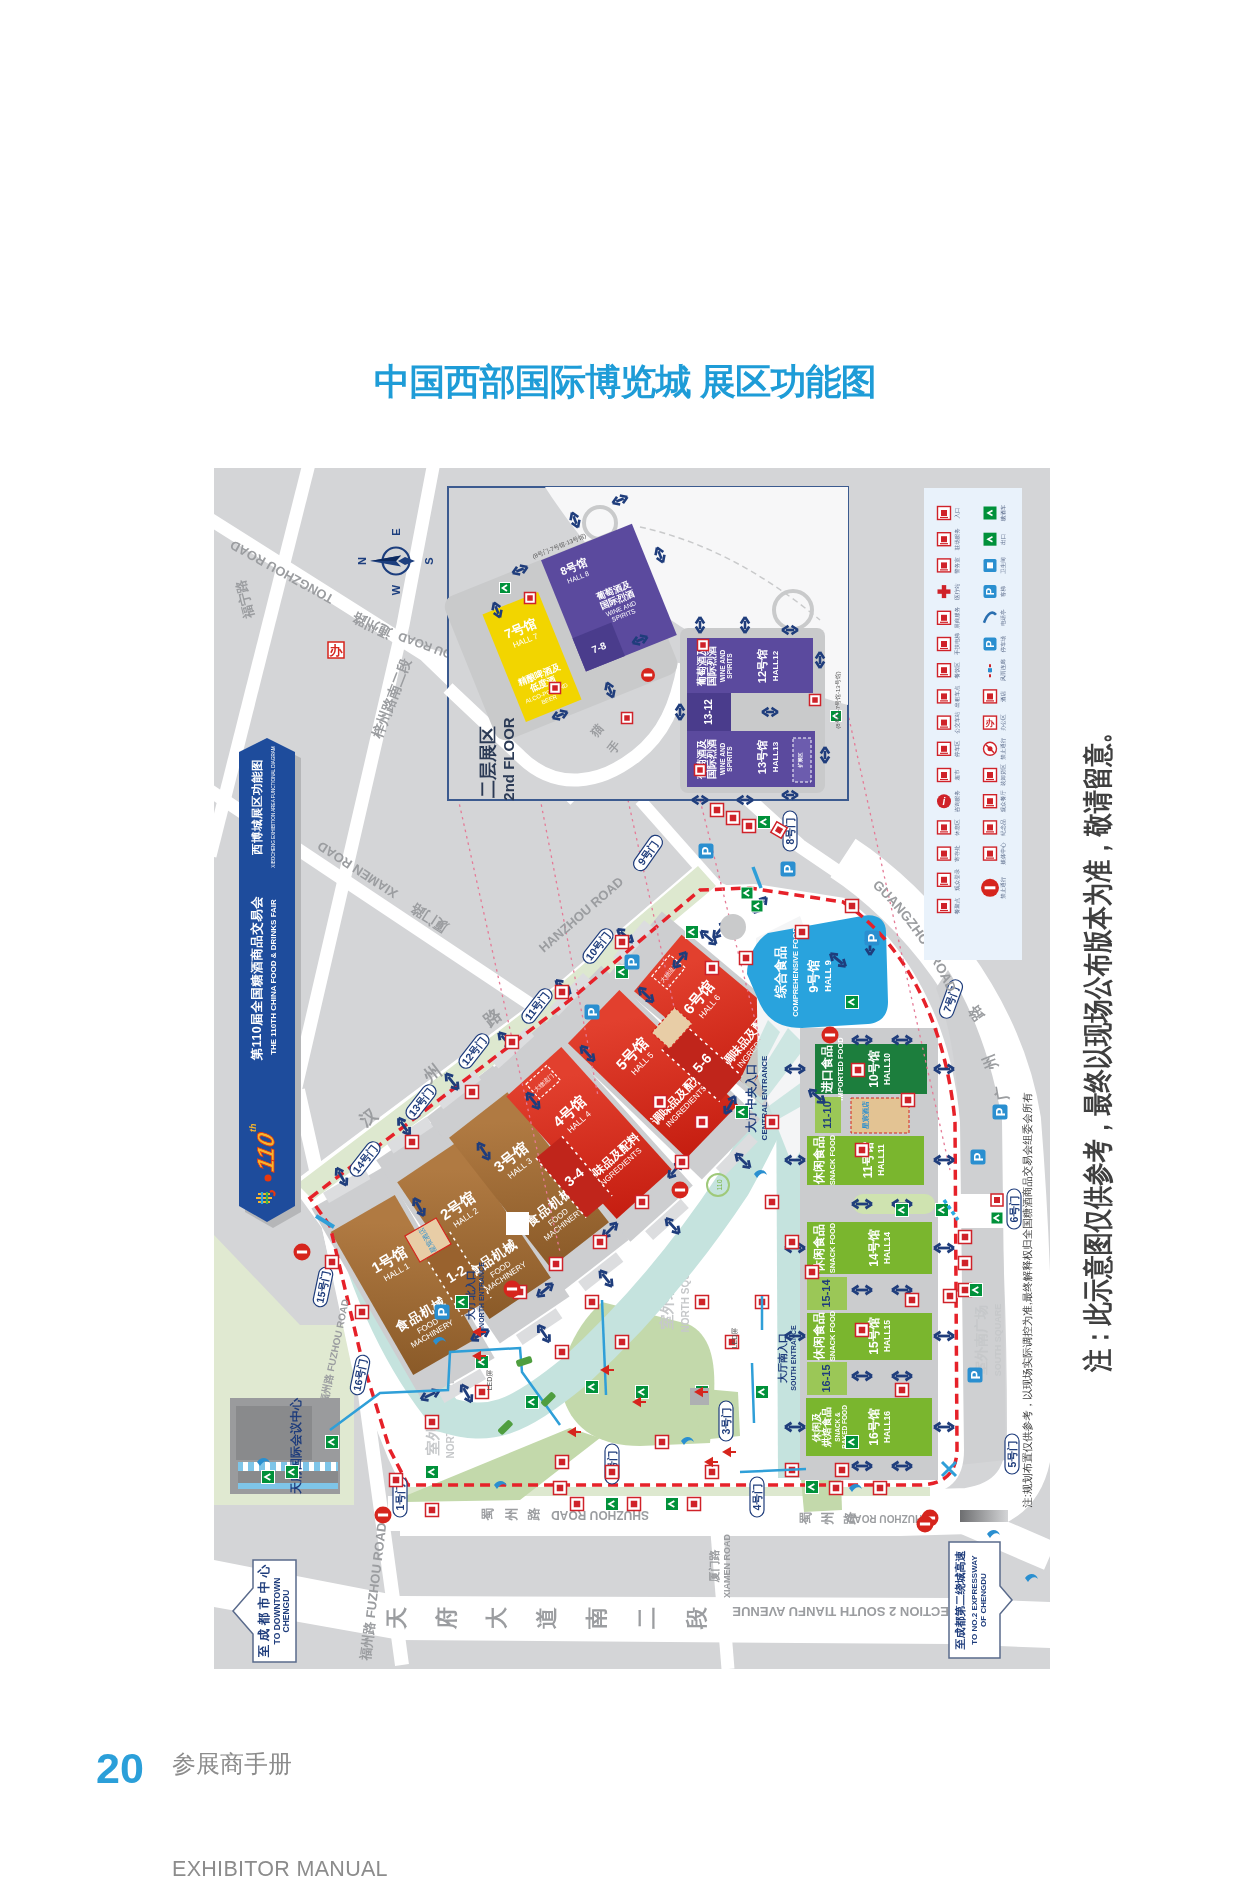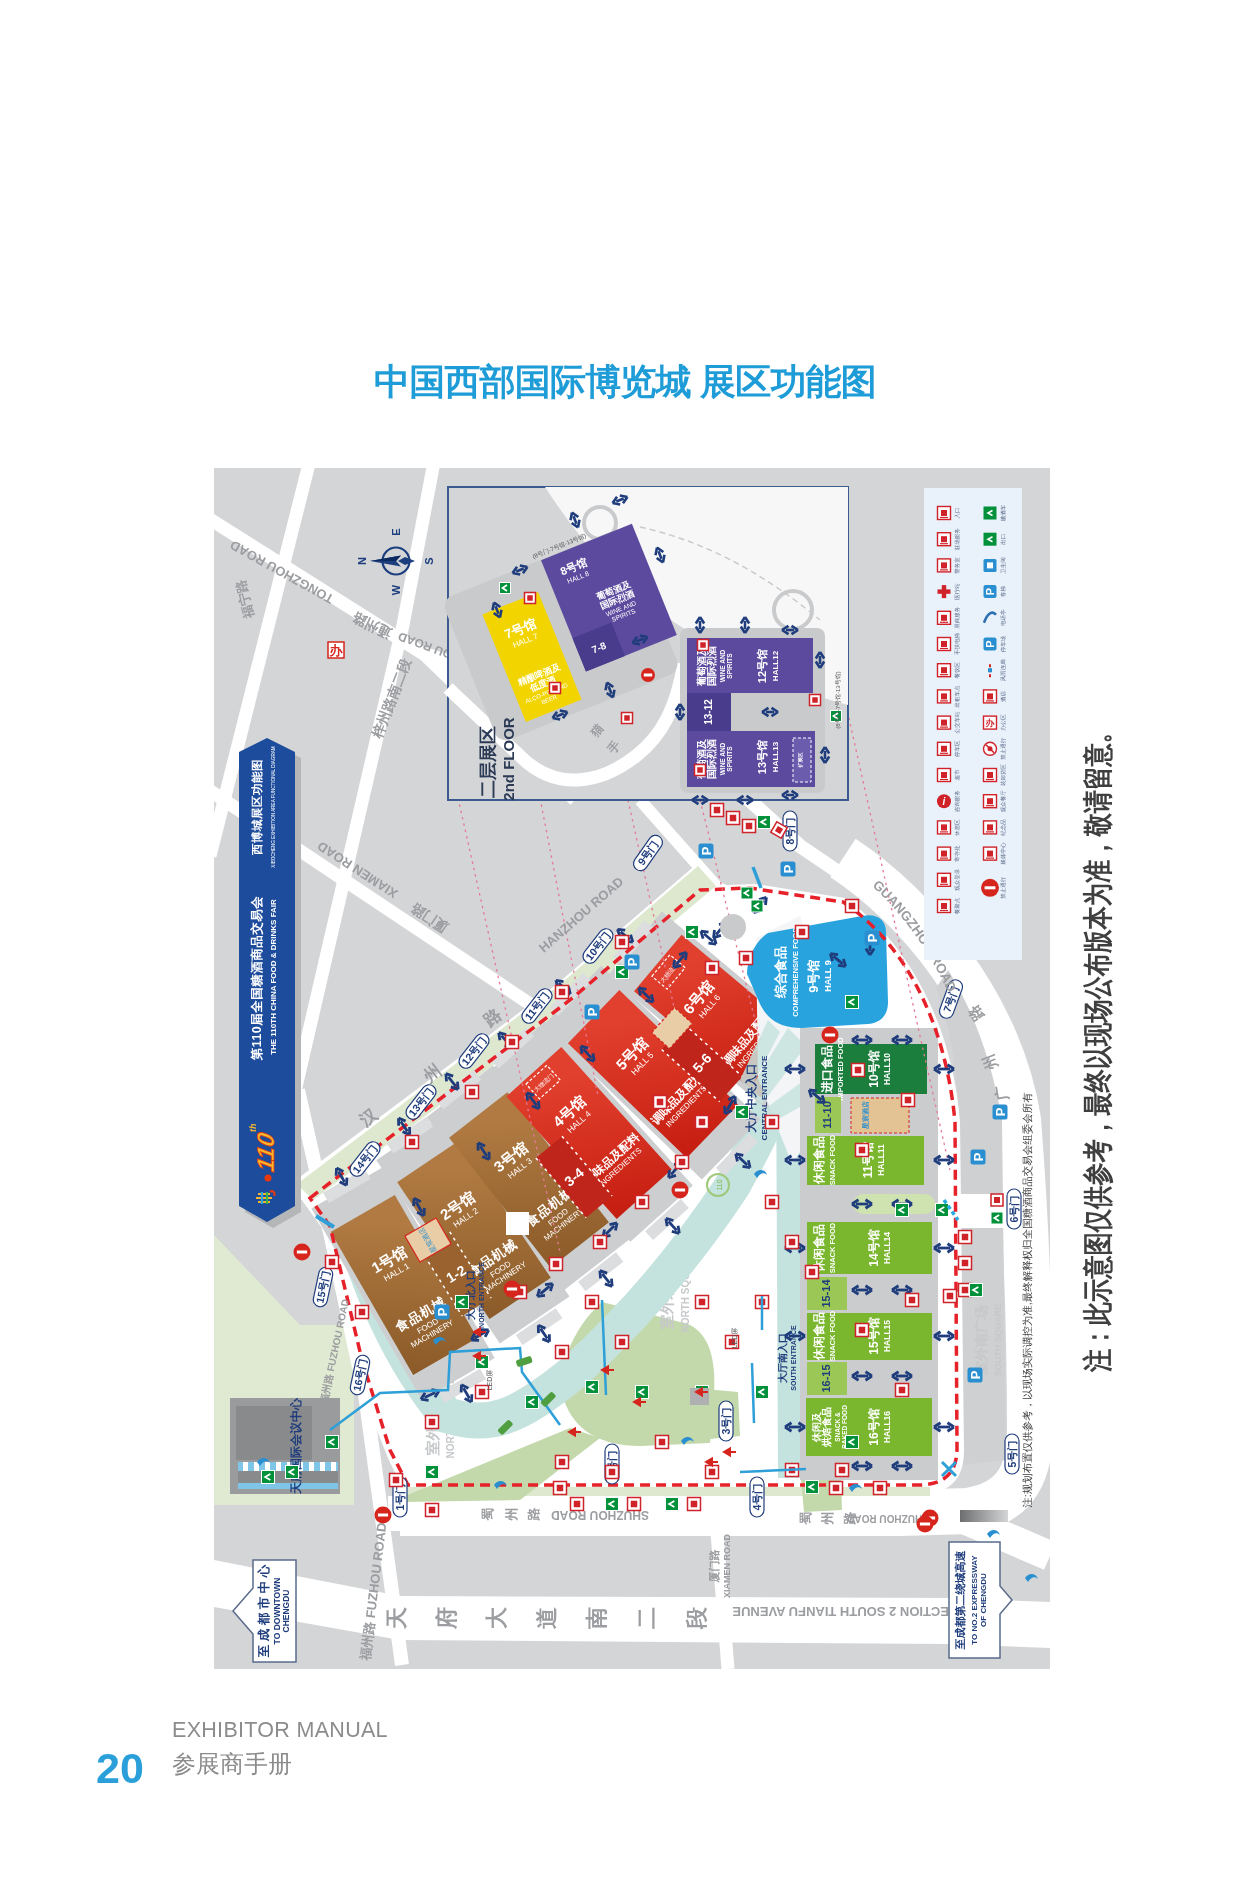--- a/index.html
+++ b/index.html
@@ -1645,14 +1645,14 @@
 </svg>
 
 <svg class="abs" style="left:1060px;top:710px;" width="70" height="690" viewBox="0 0 70 690">
 <text transform="translate(48 662) rotate(-90)" font-size="30" font-weight="bold" fill="#3f3f3f" textLength="652" lengthAdjust="spacingAndGlyphs">注：此示意图仅供参考，最终以现场公布版本为准，敬请留意。</text>
 </svg>
 
 <div class="abs" style="left:96px;top:1744px;font-size:43px;font-weight:bold;color:#2b9fd9;">20</div>
 
 <div class="abs" style="left:172px;top:1748px;font-size:24px;color:#8c8c8c;">参展商手册</div>
 
-<div class="abs" style="left:172px;top:1718px;font-size:21.5px;color:#8c8c8c;letter-spacing:0.3px;">EXHIBITOR MANUAL</div>
+<div class="abs" style="left:172px;top:1857px;font-size:21.5px;color:#8c8c8c;letter-spacing:0.3px;">EXHIBITOR MANUAL</div>
 </div>
 
 </body></html>

